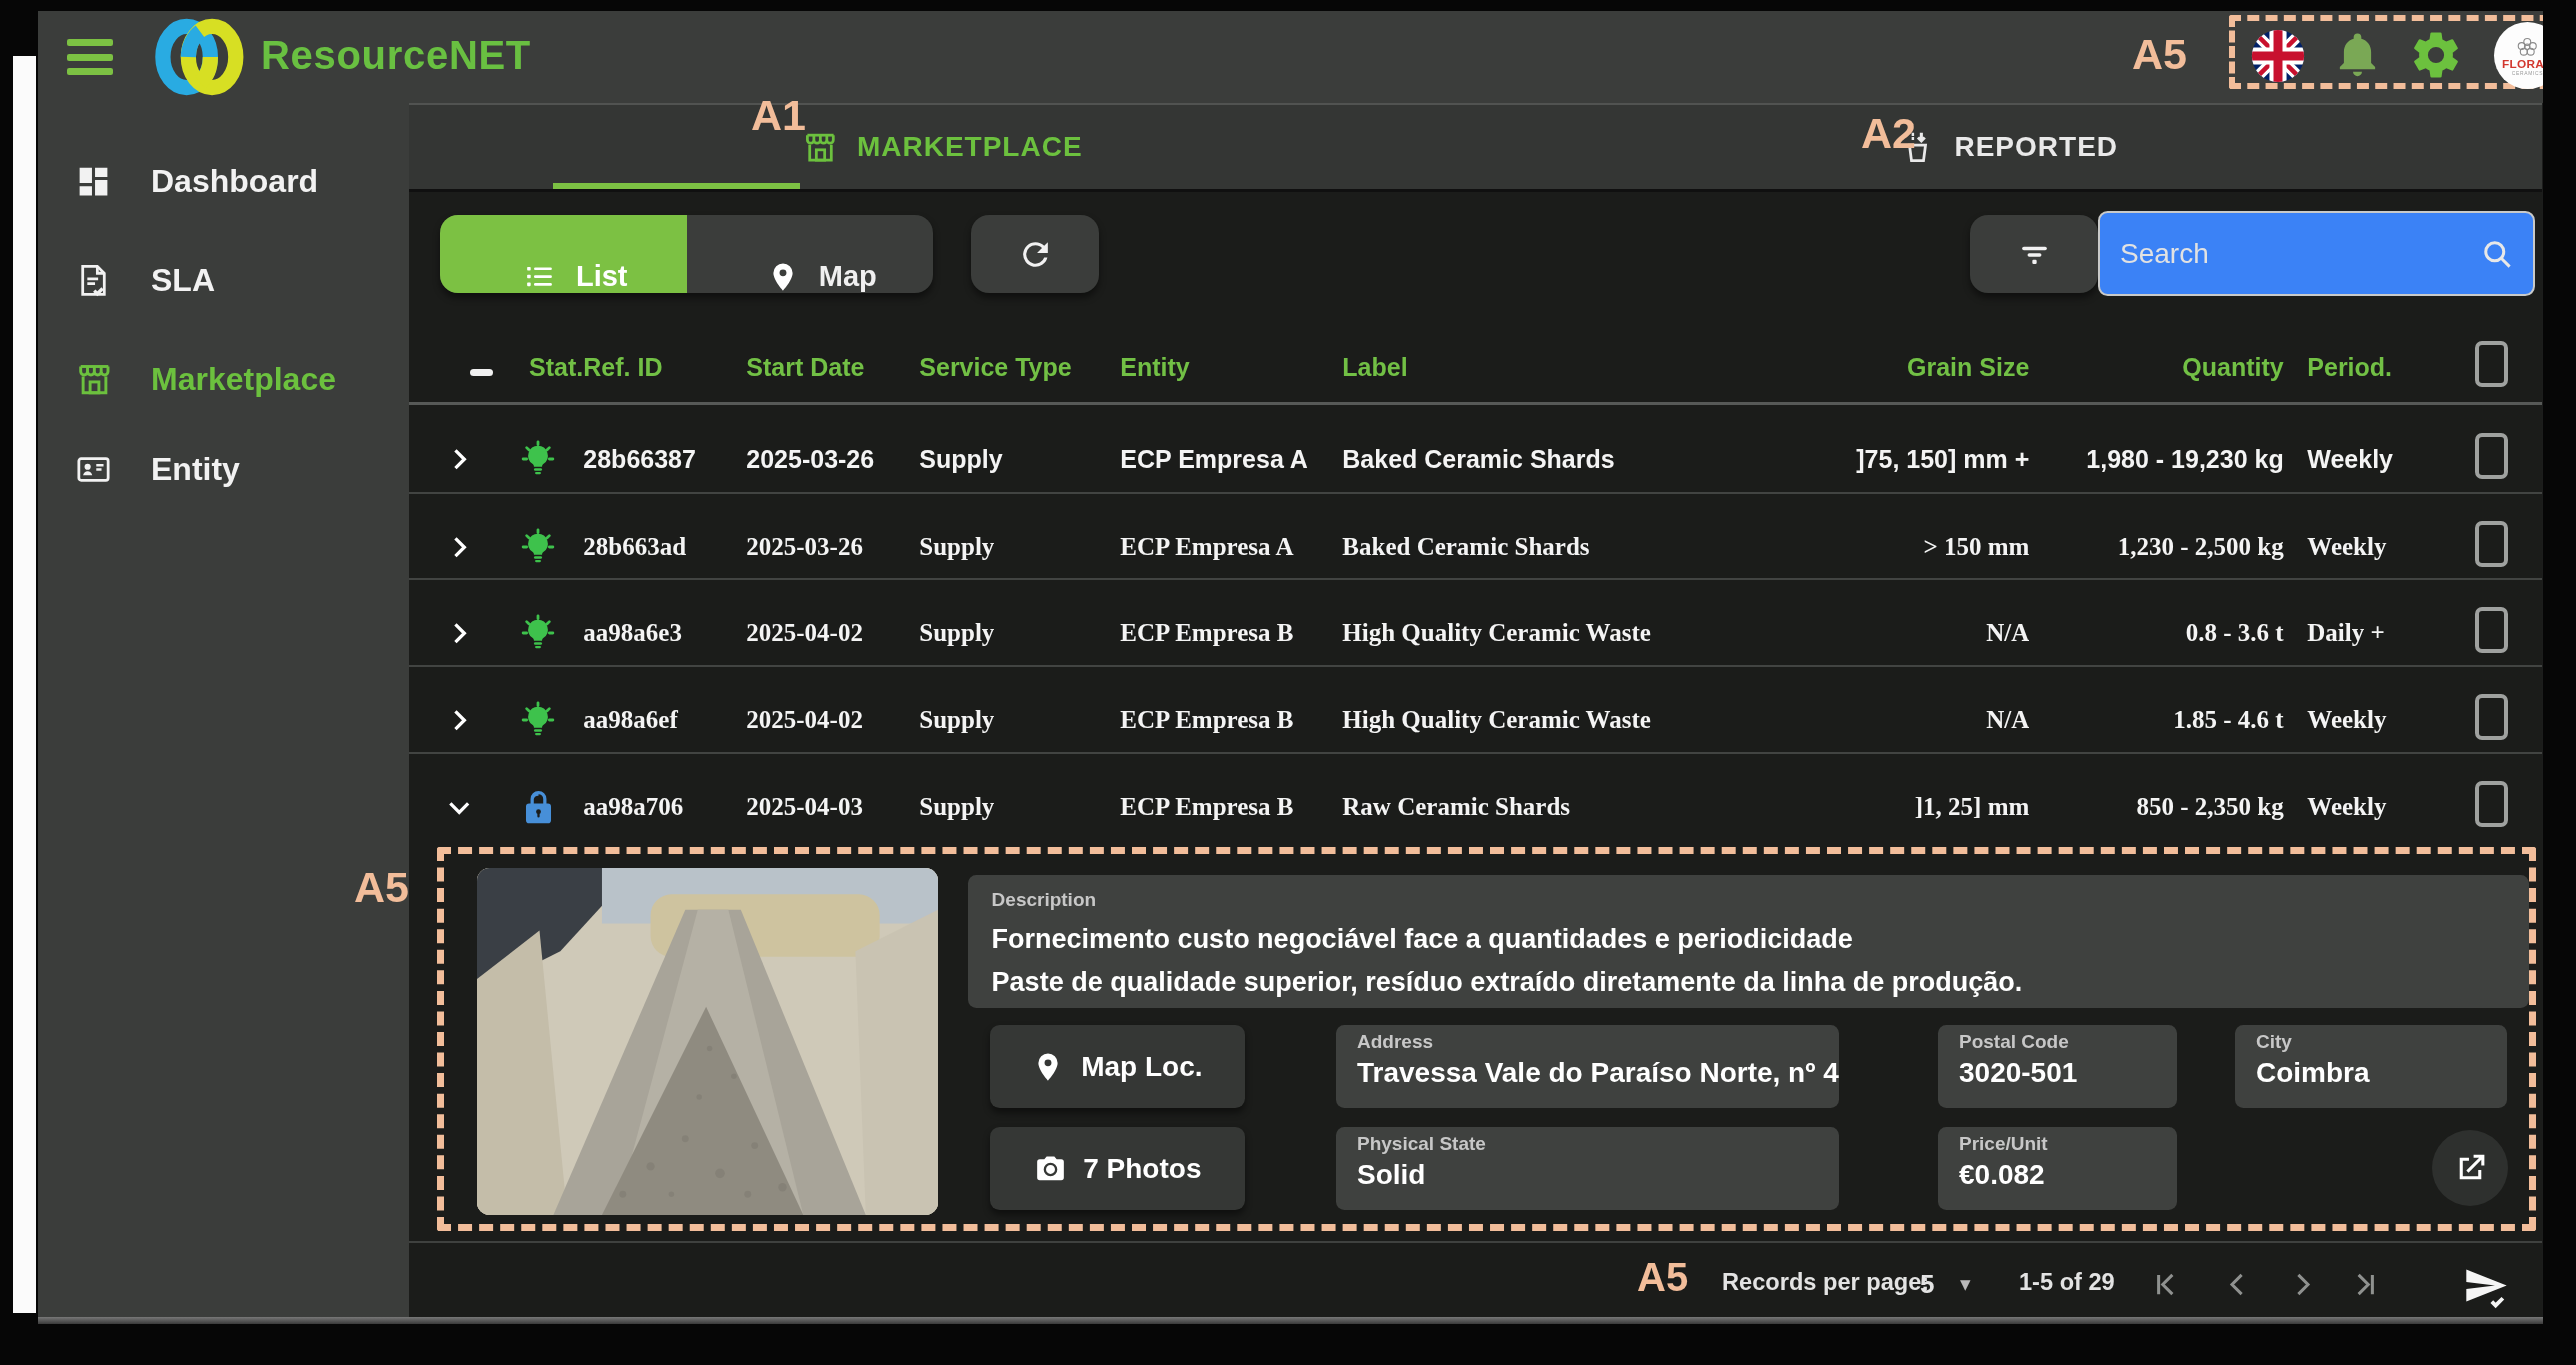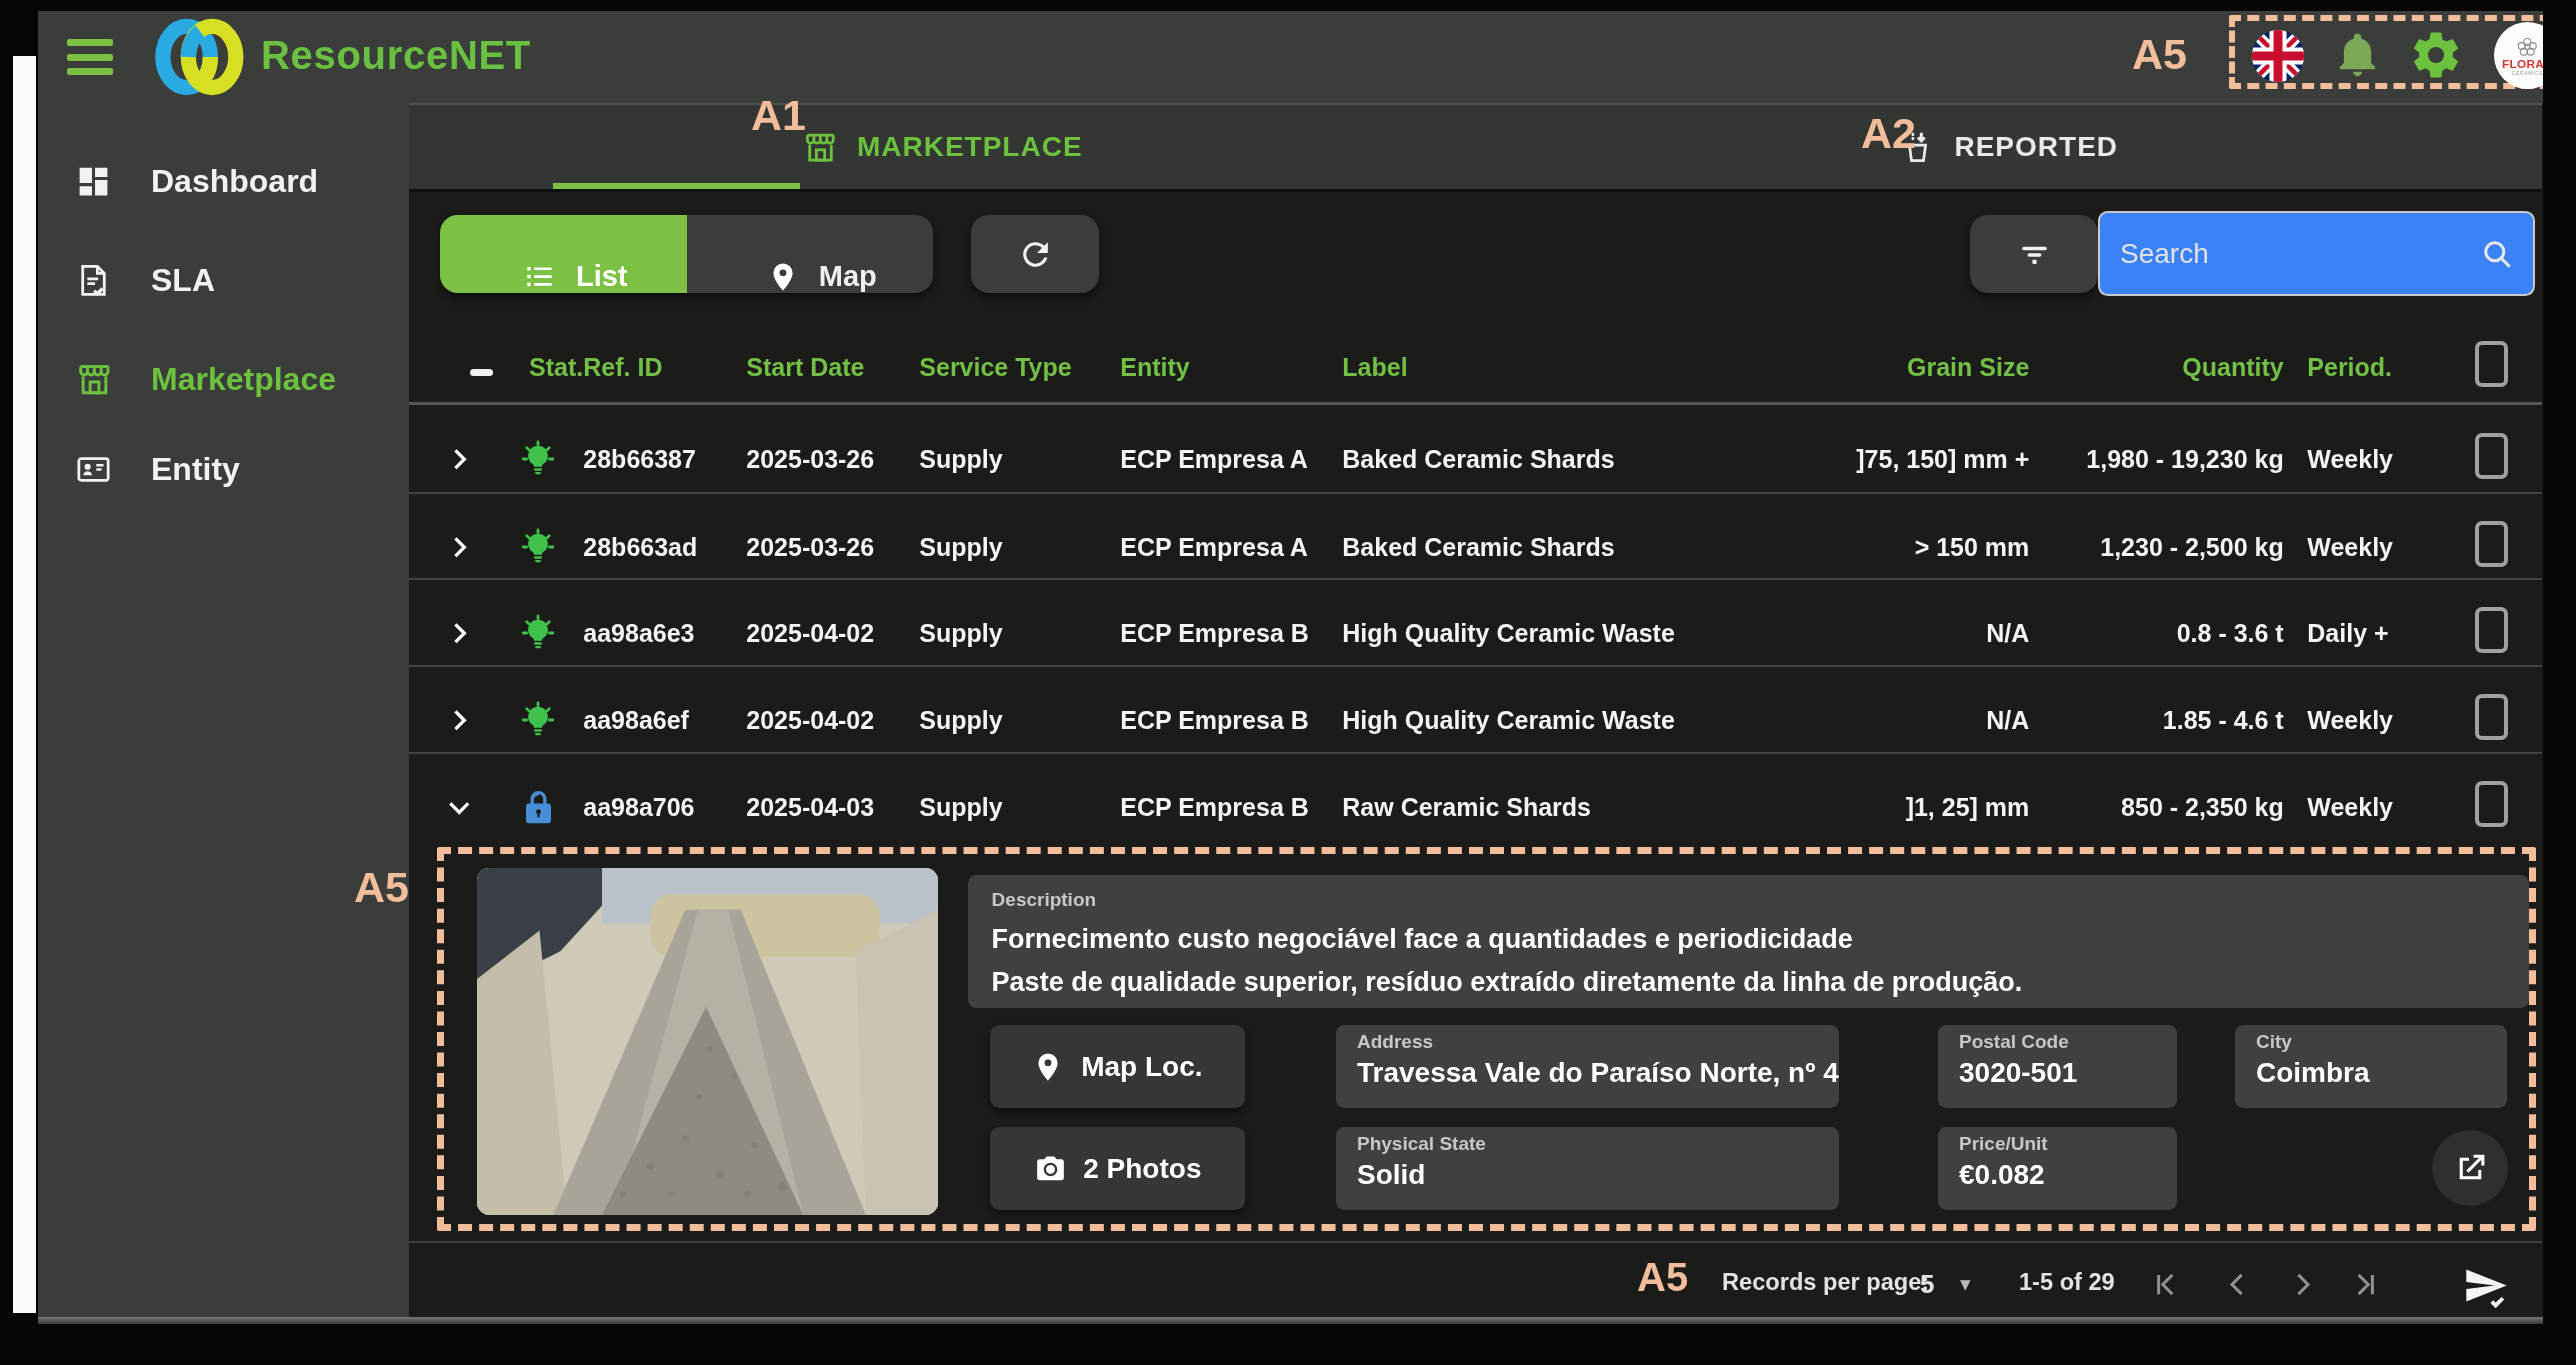--- a/index.html
+++ b/index.html
@@ -65,21 +65,21 @@
   .refresh-btn{left:562px;}
   .filter-btn{left:1561px;}
   .search-box{left:1689px;top:108px;width:437px;height:85px;border:2.8px solid #c9cac9;border-radius:9.7px;box-sizing:border-box;display:flex;align-items:center;padding:0 18px;background:#3b82f6;}
   .search-box input{flex:1;background:transparent;border:none;outline:none;color:#ededed;font-size:28px;font-family:"Liberation Sans",sans-serif;min-width:0;}
   .search-box input::placeholder{color:#e2e2e2;opacity:1;}
 
   
   .grid{display:grid;grid-template-columns:69px 90px 163px 173px 201px 222px 458px 229px 278px 146px 76px;align-items:center;padding-left:15.3px;box-sizing:border-box;}
   .thead{left:0;top:229px;width:2133px;height:73px;color:#72c045;font-size:25px;font-weight:bold;border-bottom:3.5px solid #575957;}
   .trow{left:0;width:2133px;height:108px;color:#f4f4f4;font-size:25px;font-weight:bold;}
-  .trow.bt{border-top:2.1px solid #424442;box-sizing:border-box;}
+  .trow.bt{border-top:2.1px solid #424442;box-sizing:border-box;font-family:Liberation Serif, serif;}
   .c{white-space:nowrap;overflow:hidden;}
   .c.center{text-align:right;}
   .c.right{text-align:right;padding-right:23.6px;}
   .cbx{display:inline-block;width:33px;height:46px;border:4.2px solid #9fa19f;border-radius:7px;box-sizing:border-box;}
   .cbx-wrap{text-align:center;}
   .minus-pill{display:inline-block;width:23.6px;height:7px;border-radius:3.5px;background:#f0f0f0;}
 
   
   .panel{left:28px;top:744px;width:2099px;height:384px;border:7px dashed #f2bd9a;border-radius:2.8px;box-sizing:border-box;}
   .photo{left:33px;top:14px;width:461px;height:347px;border-radius:12.5px;overflow:hidden;background:#cfc9b8;}
@@ -488,21 +488,21 @@
         <div class="fieldvalue">Coimbra</div>
       </div>
 
       <div class="abs panel-btn photosbtn">
         <span>
           <svg width="33" height="33" viewBox="0 0 24 24">
             <path fill="#fff" d="M9.2 3.2L7.5 5.2H4.2A1.9 1.9 0 0 0 2.3 7.1v11.5a1.9 1.9 0 0 0 1.9 1.9h15.6a1.9 1.9 0 0 0 1.9-1.9V7.1a1.9 1.9 0 0 0-1.9-1.9h-3.3l-1.7-2z"></path>
             <circle cx="12" cy="12.7" r="4.1" fill="none" stroke="#353735" stroke-width="1.7"></circle>
           </svg>
         </span>
-        <span class="blabel">2 Photos</span>
+        <span class="blabel">7 Photos</span>
       </div>
 
       <div class="abs fieldbox phys">
         <div class="fieldlabel">Physical State</div>
         <div class="fieldvalue">Solid</div>
       </div>
       <div class="abs fieldbox price">
         <div class="fieldlabel">Price/Unit</div>
         <div class="fieldvalue">€0.082</div>
       </div>

